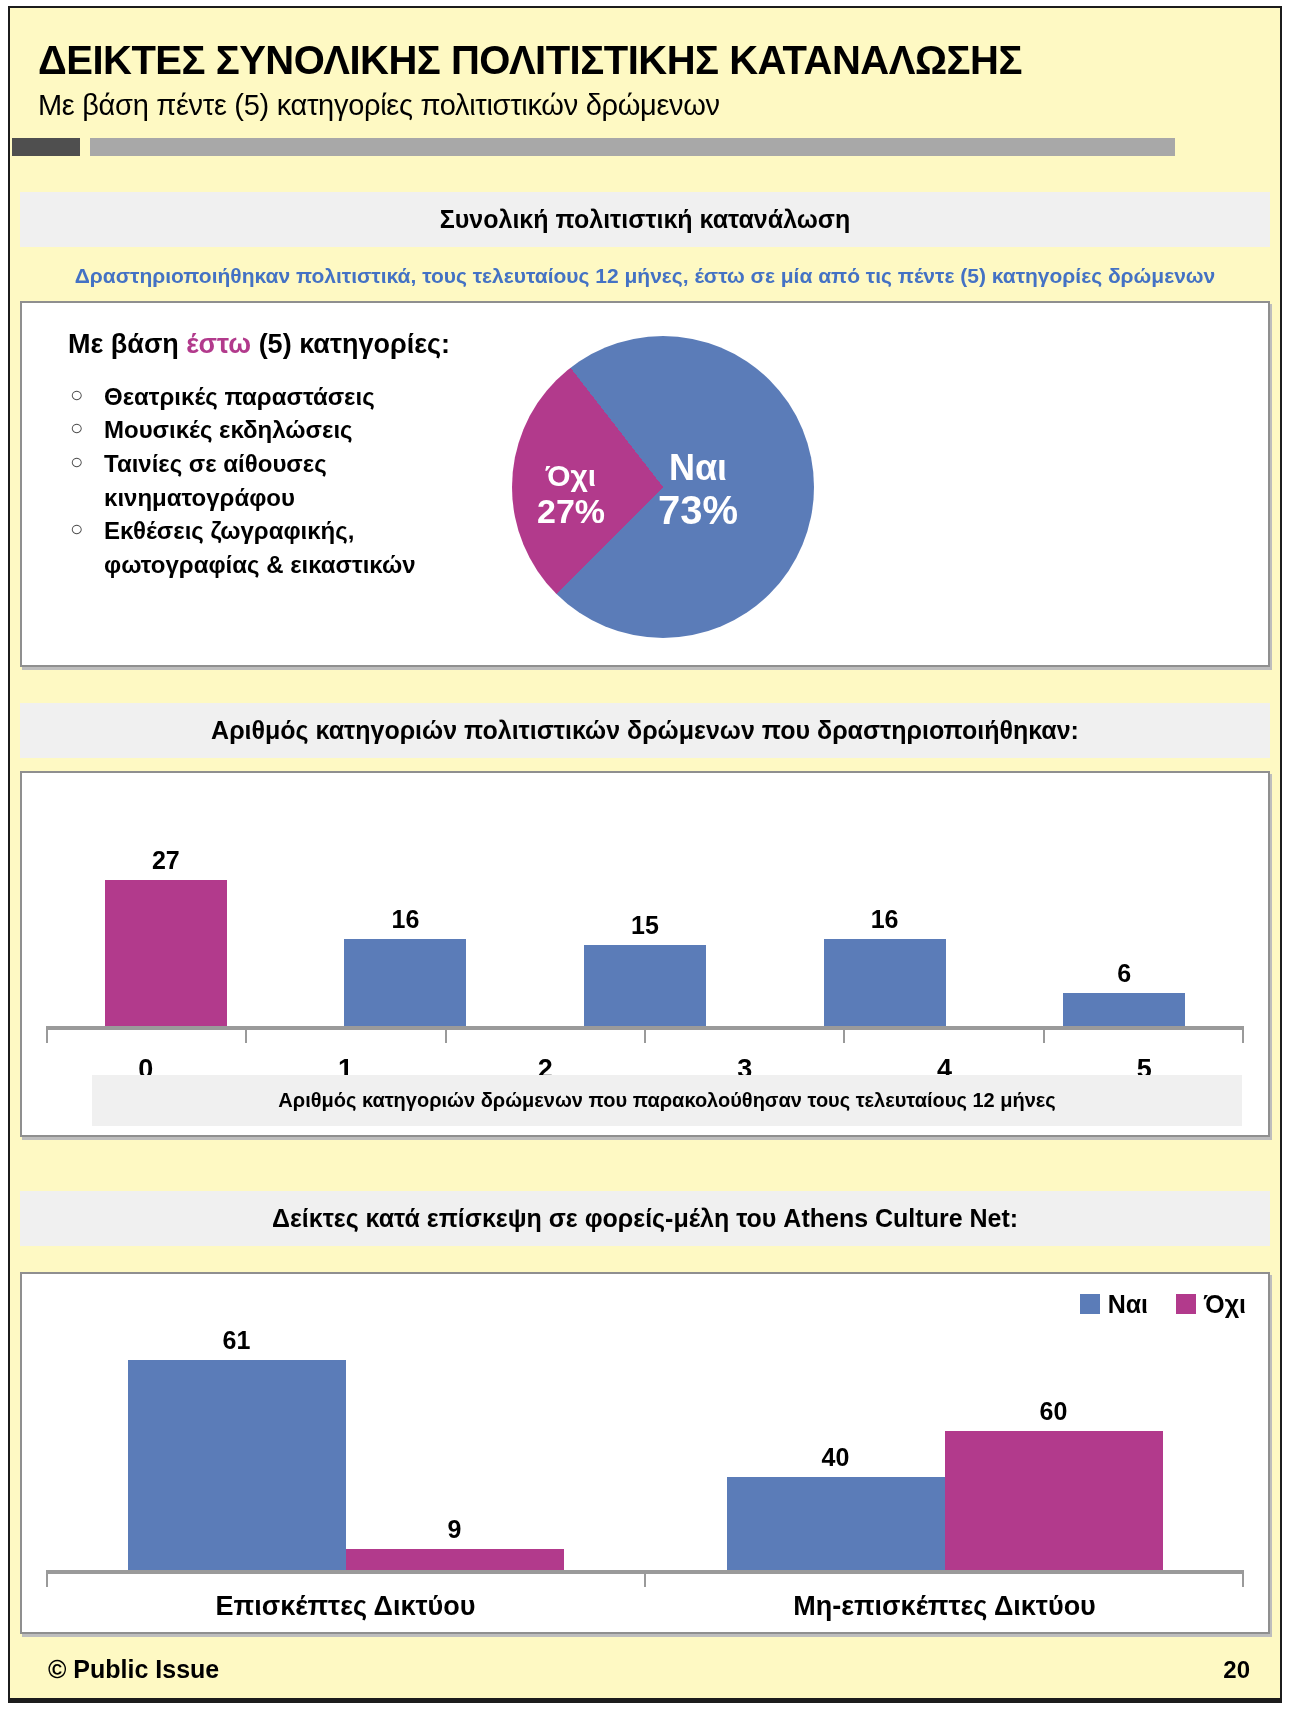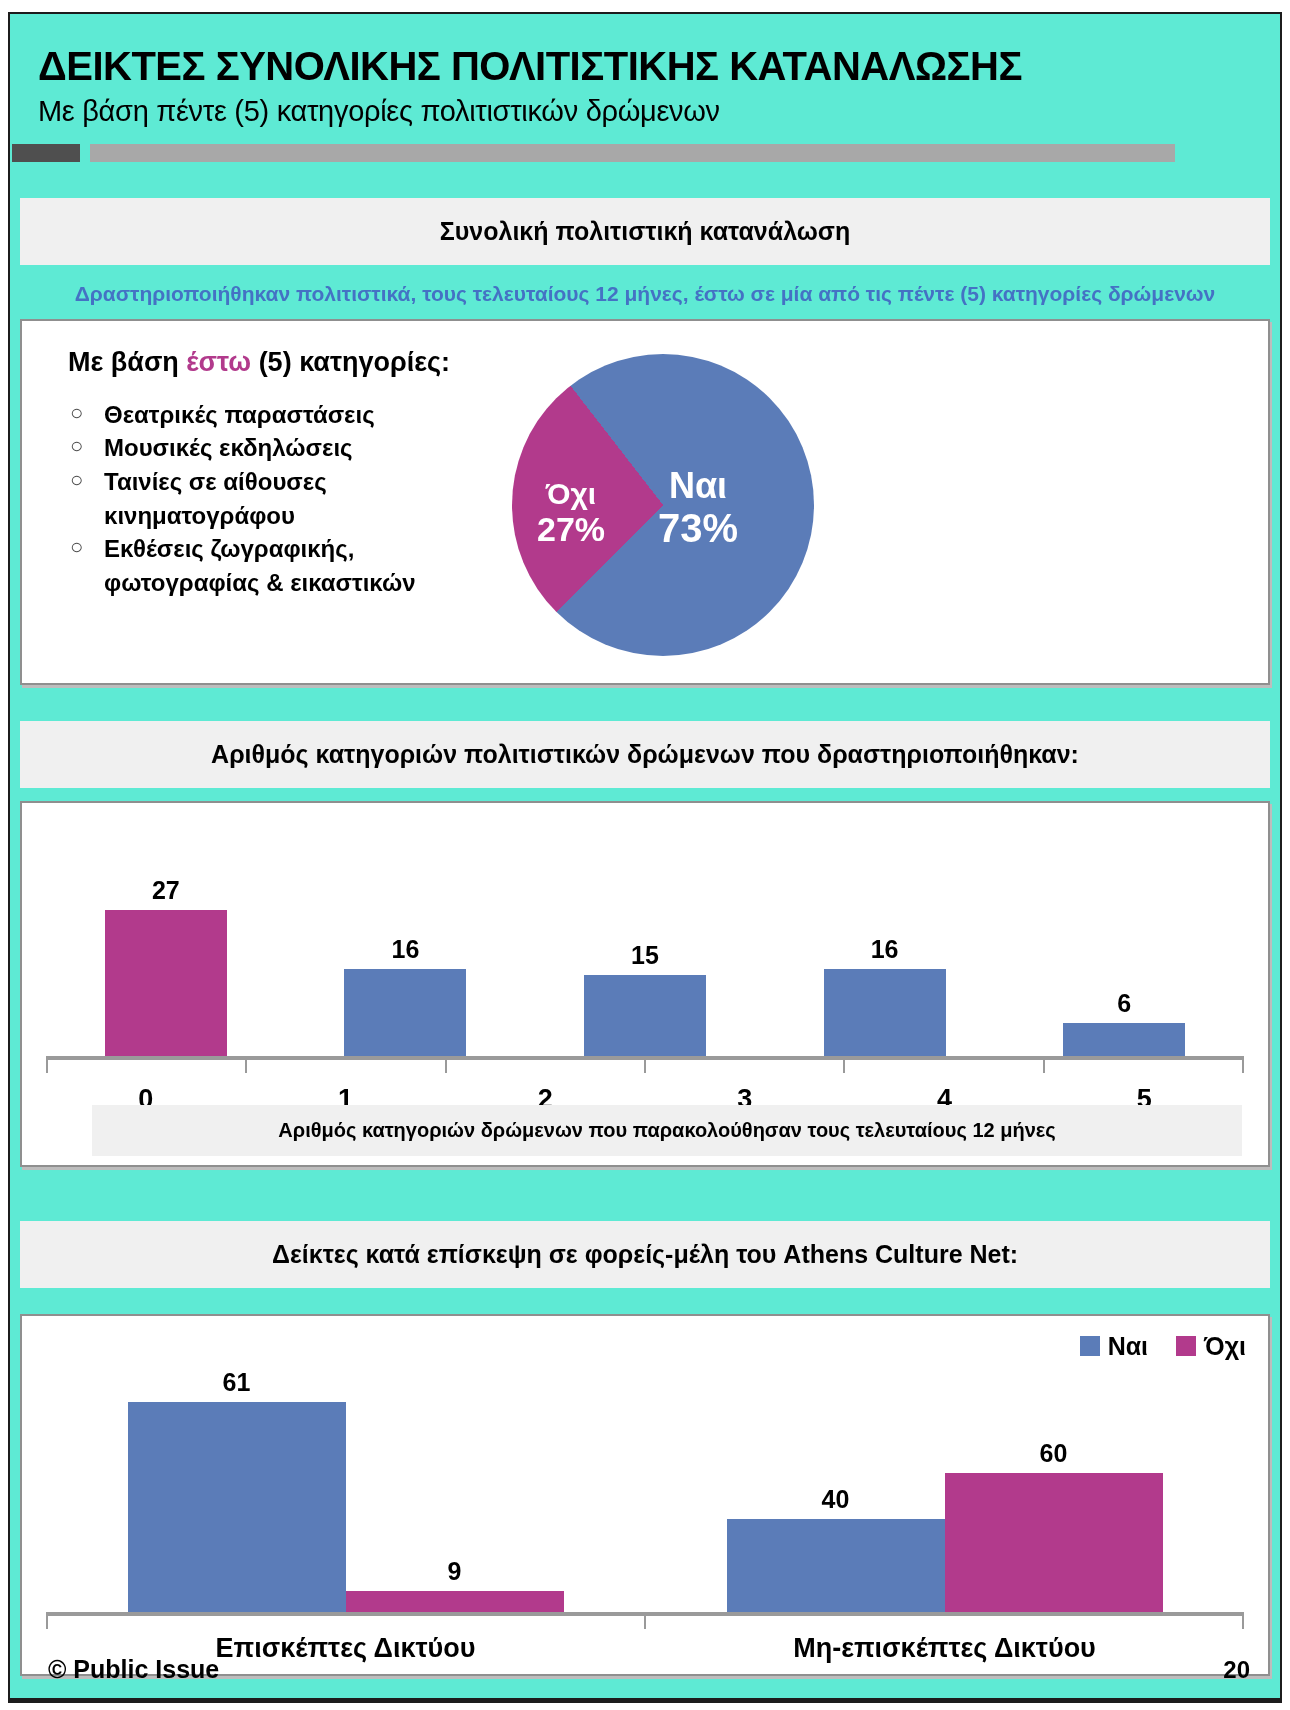--- a/index.html
+++ b/index.html
@@ -3,35 +3,35 @@
 <meta charset="utf-8">
 <style>
   html,body{margin:0;padding:0;}
   body{
     width:1290px;height:1710px;background:#ffffff;position:relative;
     font-family:"Liberation Sans","DejaVu Sans",sans-serif;color:#000;
     -webkit-font-smoothing:antialiased;
   }
   .page{
     position:absolute;left:8px;top:6px;right:8px;bottom:7px;
-    border:2px solid #1c1c1c;border-bottom-width:5px;background:#5eead4;margin-top:6px;
+    border:2px solid #1c1c1c;border-bottom-width:5px;background:#fef9c3;
   }
   .content{position:absolute;left:10px;right:10px;top:0;bottom:0;}
 
   
   .title{margin:30px 0 0 18px;font-size:40px;font-weight:800;letter-spacing:-0.5px;line-height:1.12;}
   .subtitle{margin:6px 0 0 18px;font-size:29px;font-weight:400;letter-spacing:-0.3px;}
   .deco{display:flex;align-items:center;margin:16px 95px 0 -8px;height:18px;gap:10px;}
   .deco-dark{width:68px;height:18px;background:#4f4f4f;flex:none;}
   .deco-light{flex:1;height:18px;background:#a8a8a8;}
 
   
   .section-header{
     margin-top:36px;background:#f0f0f0;text-align:center;
-    font-size:25px;font-weight:700;padding:19px 0;
+    font-size:25px;font-weight:700;padding:13px 0;
   }
   .note{margin-top:17px;text-align:center;font-size:21px;font-weight:700;color:#4472c4;}
   .panel{
     margin-top:13px;border:2px solid #8f8f8f;background:#fff;position:relative;
     box-shadow:2px 3px 0 #bdbdbd;
   }
 
   
   .panel-pie{height:362px;display:flex;}
   .pie-text{width:432px;flex:none;padding:26px 0 0 46px;box-sizing:border-box;}

